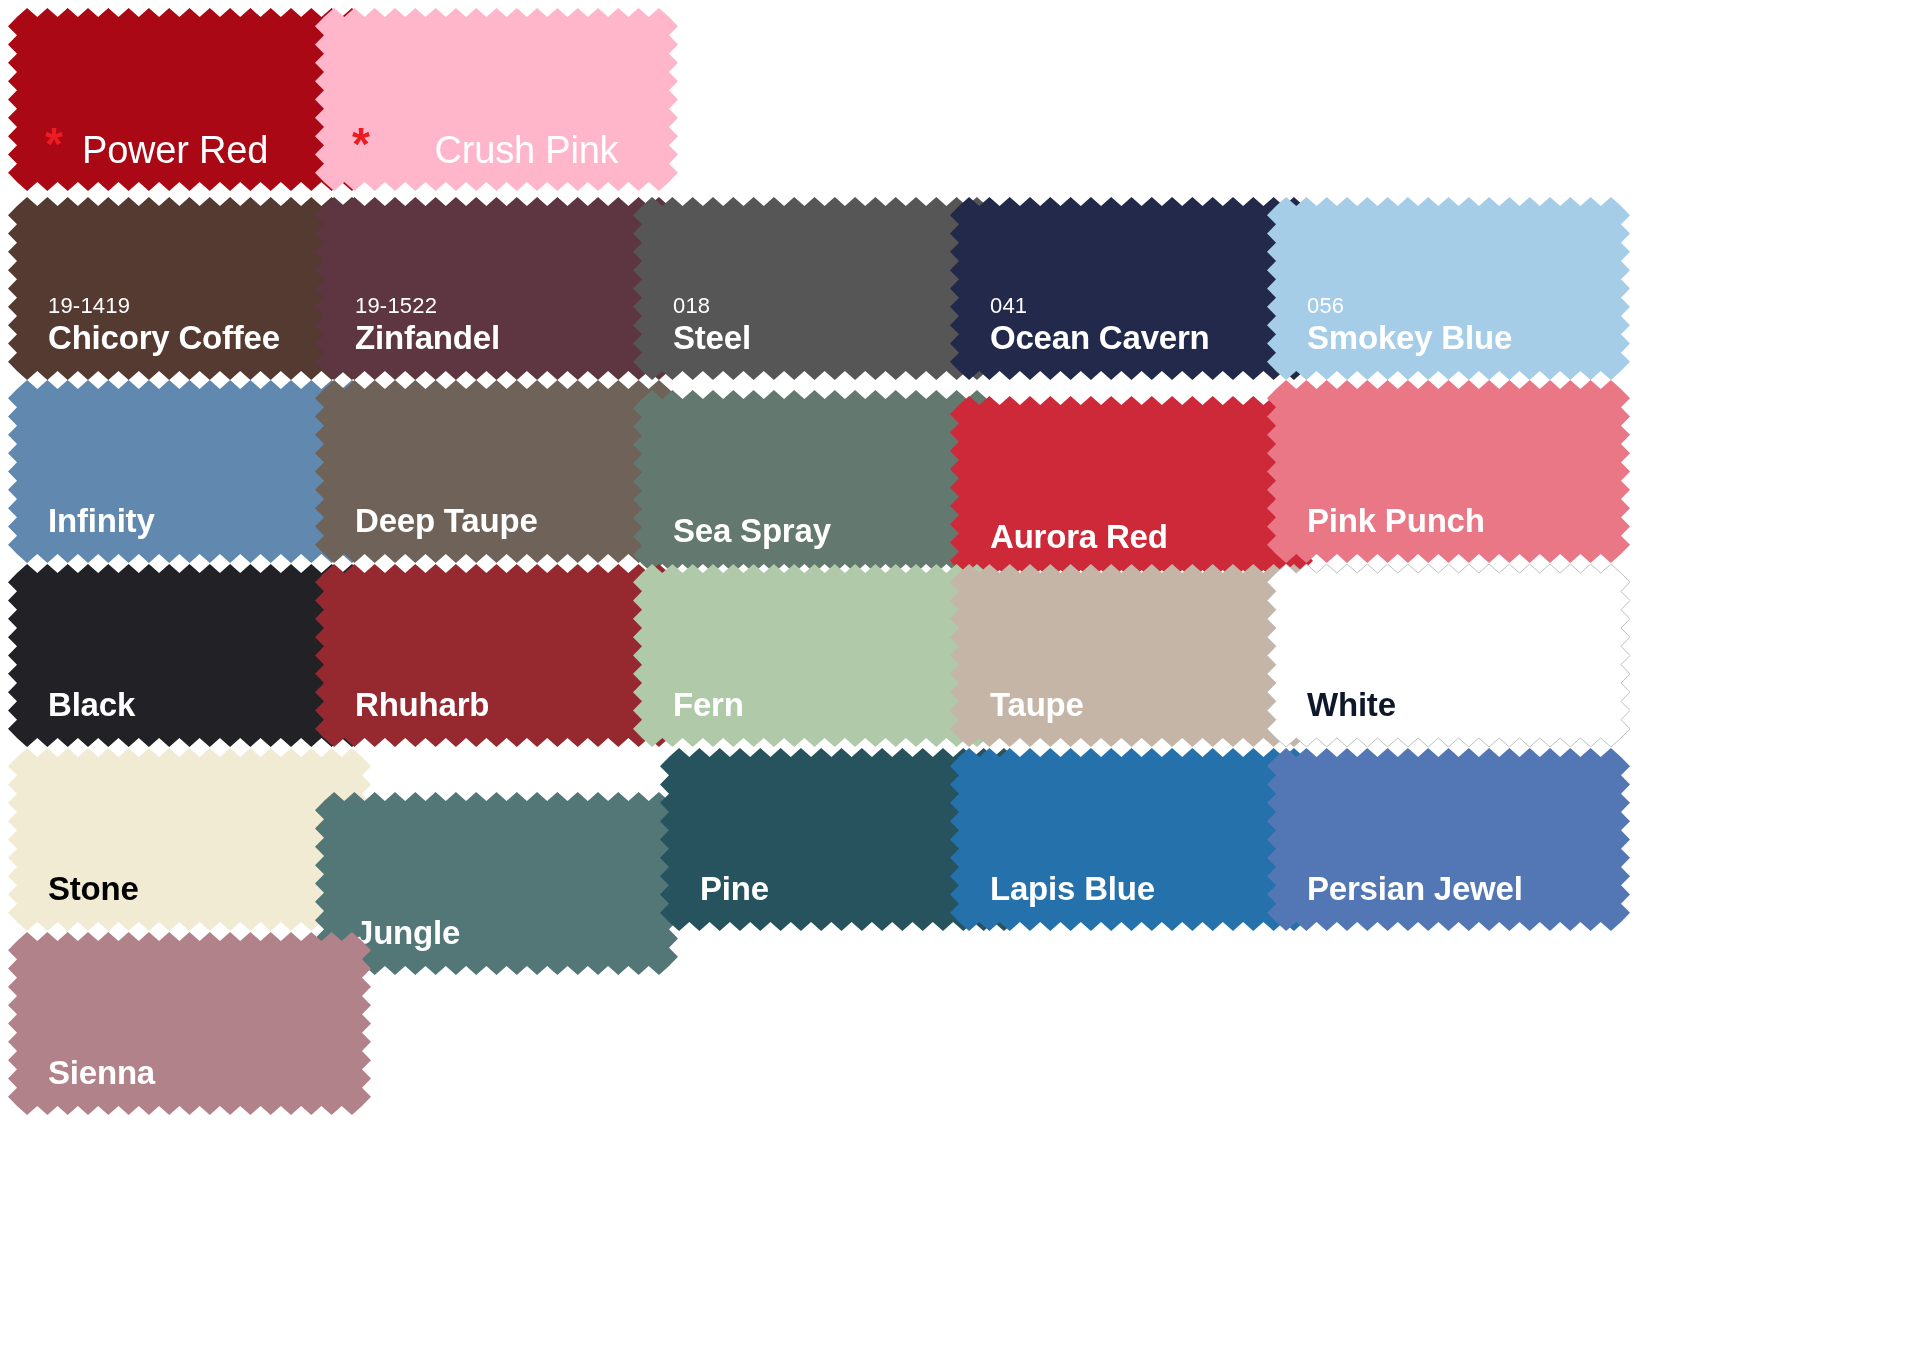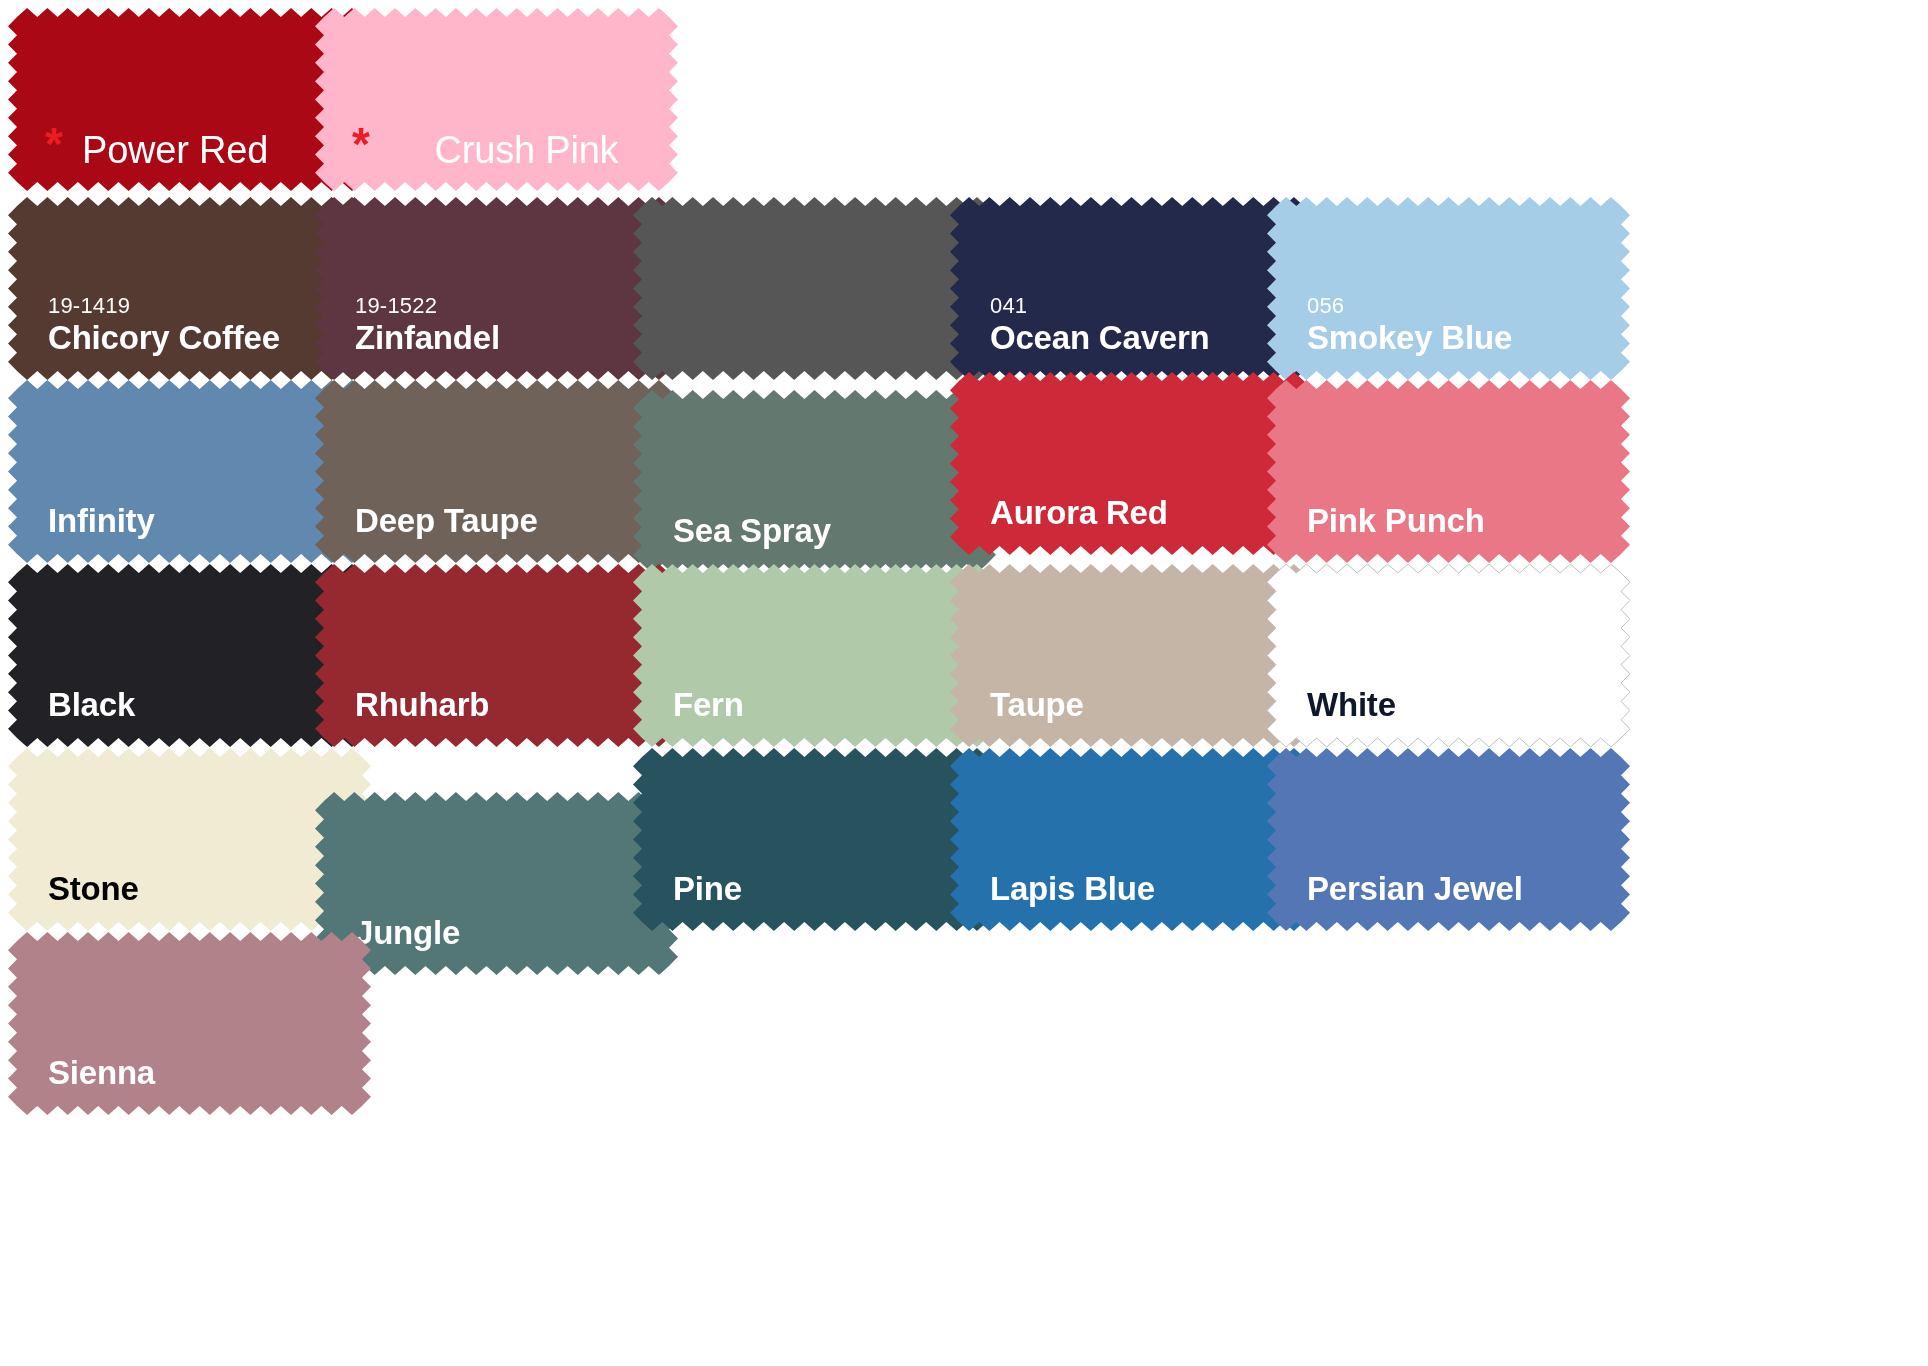--- a/index.html
+++ b/index.html
@@ -101,20 +101,24 @@
       </svg>
       <div class="labels">
         <span class="code" style="color: rgb(255, 255, 255);">19-1522</span>
         <span class="name" style="color: rgb(255, 255, 255);">Zinfandel</span>
       </div>
     </div>
     <div class="swatch" style="left: 633px; top: 197px;">
       <svg viewBox="0 0 363 183" preserveAspectRatio="none">
         <path d="M9.0,9.0L19.1,0.0L29.3,9.0L39.4,0.0L49.6,9.0L59.7,0.0L69.9,9.0L80.0,0.0L90.2,9.0L100.3,0.0L110.5,9.0L120.6,0.0L130.8,9.0L140.9,0.0L151.1,9.0L161.2,0.0L171.4,9.0L181.5,0.0L191.6,9.0L201.8,0.0L211.9,9.0L222.1,0.0L232.2,9.0L242.4,0.0L252.5,9.0L262.7,0.0L272.8,9.0L283.0,0.0L293.1,9.0L303.3,0.0L313.4,9.0L323.6,0.0L333.7,9.0L343.9,0.0L354.0,9.0L354.0,9.0L363.0,18.2L354.0,27.3L363.0,36.5L354.0,45.7L363.0,54.8L354.0,64.0L363.0,73.2L354.0,82.3L363.0,91.5L354.0,100.7L363.0,109.8L354.0,119.0L363.0,128.2L354.0,137.3L363.0,146.5L354.0,155.7L363.0,164.8L354.0,174.0L354.0,174.0L343.9,183.0L333.7,174.0L323.6,183.0L313.4,174.0L303.3,183.0L293.1,174.0L283.0,183.0L272.8,174.0L262.7,183.0L252.5,174.0L242.4,183.0L232.2,174.0L222.1,183.0L211.9,174.0L201.8,183.0L191.6,174.0L181.5,183.0L171.4,174.0L161.2,183.0L151.1,174.0L140.9,183.0L130.8,174.0L120.6,183.0L110.5,174.0L100.3,183.0L90.2,174.0L80.0,183.0L69.9,174.0L59.7,183.0L49.6,174.0L39.4,183.0L29.3,174.0L19.1,183.0L9.0,174.0L9.0,174.0L0.0,164.8L9.0,155.7L0.0,146.5L9.0,137.3L0.0,128.2L9.0,119.0L0.0,109.8L9.0,100.7L0.0,91.5L9.0,82.3L0.0,73.2L9.0,64.0L0.0,54.8L9.0,45.7L0.0,36.5L9.0,27.3L0.0,18.2L9.0,9.0Z" fill="#565656"></path>
       </svg>
+      <div class="labels">
+        <span class="code" style="color: rgb(255, 255, 255);">018</span>
+        <span class="name" style="color: rgb(255, 255, 255);">Steel</span>
+      </div>
     </div>
     <div class="swatch" style="left: 950px; top: 197px;">
       <svg viewBox="0 0 363 183" preserveAspectRatio="none">
         <path d="M9.0,9.0L19.1,0.0L29.3,9.0L39.4,0.0L49.6,9.0L59.7,0.0L69.9,9.0L80.0,0.0L90.2,9.0L100.3,0.0L110.5,9.0L120.6,0.0L130.8,9.0L140.9,0.0L151.1,9.0L161.2,0.0L171.4,9.0L181.5,0.0L191.6,9.0L201.8,0.0L211.9,9.0L222.1,0.0L232.2,9.0L242.4,0.0L252.5,9.0L262.7,0.0L272.8,9.0L283.0,0.0L293.1,9.0L303.3,0.0L313.4,9.0L323.6,0.0L333.7,9.0L343.9,0.0L354.0,9.0L354.0,9.0L363.0,18.2L354.0,27.3L363.0,36.5L354.0,45.7L363.0,54.8L354.0,64.0L363.0,73.2L354.0,82.3L363.0,91.5L354.0,100.7L363.0,109.8L354.0,119.0L363.0,128.2L354.0,137.3L363.0,146.5L354.0,155.7L363.0,164.8L354.0,174.0L354.0,174.0L343.9,183.0L333.7,174.0L323.6,183.0L313.4,174.0L303.3,183.0L293.1,174.0L283.0,183.0L272.8,174.0L262.7,183.0L252.5,174.0L242.4,183.0L232.2,174.0L222.1,183.0L211.9,174.0L201.8,183.0L191.6,174.0L181.5,183.0L171.4,174.0L161.2,183.0L151.1,174.0L140.9,183.0L130.8,174.0L120.6,183.0L110.5,174.0L100.3,183.0L90.2,174.0L80.0,183.0L69.9,174.0L59.7,183.0L49.6,174.0L39.4,183.0L29.3,174.0L19.1,183.0L9.0,174.0L9.0,174.0L0.0,164.8L9.0,155.7L0.0,146.5L9.0,137.3L0.0,128.2L9.0,119.0L0.0,109.8L9.0,100.7L0.0,91.5L9.0,82.3L0.0,73.2L9.0,64.0L0.0,54.8L9.0,45.7L0.0,36.5L9.0,27.3L0.0,18.2L9.0,9.0Z" fill="#22294A"></path>
       </svg>
       <div class="labels">
         <span class="code" style="color: rgb(255, 255, 255);">041</span>
         <span class="name" style="color: rgb(255, 255, 255);">Ocean Cavern</span>
       </div>
     </div>
@@ -144,21 +148,21 @@
       </div>
     </div>
     <div class="swatch" style="left: 633px; top: 390px;">
       <svg viewBox="0 0 363 183" preserveAspectRatio="none">
         <path d="M9.0,9.0L19.1,0.0L29.3,9.0L39.4,0.0L49.6,9.0L59.7,0.0L69.9,9.0L80.0,0.0L90.2,9.0L100.3,0.0L110.5,9.0L120.6,0.0L130.8,9.0L140.9,0.0L151.1,9.0L161.2,0.0L171.4,9.0L181.5,0.0L191.6,9.0L201.8,0.0L211.9,9.0L222.1,0.0L232.2,9.0L242.4,0.0L252.5,9.0L262.7,0.0L272.8,9.0L283.0,0.0L293.1,9.0L303.3,0.0L313.4,9.0L323.6,0.0L333.7,9.0L343.9,0.0L354.0,9.0L354.0,9.0L363.0,18.2L354.0,27.3L363.0,36.5L354.0,45.7L363.0,54.8L354.0,64.0L363.0,73.2L354.0,82.3L363.0,91.5L354.0,100.7L363.0,109.8L354.0,119.0L363.0,128.2L354.0,137.3L363.0,146.5L354.0,155.7L363.0,164.8L354.0,174.0L354.0,174.0L343.9,183.0L333.7,174.0L323.6,183.0L313.4,174.0L303.3,183.0L293.1,174.0L283.0,183.0L272.8,174.0L262.7,183.0L252.5,174.0L242.4,183.0L232.2,174.0L222.1,183.0L211.9,174.0L201.8,183.0L191.6,174.0L181.5,183.0L171.4,174.0L161.2,183.0L151.1,174.0L140.9,183.0L130.8,174.0L120.6,183.0L110.5,174.0L100.3,183.0L90.2,174.0L80.0,183.0L69.9,174.0L59.7,183.0L49.6,174.0L39.4,183.0L29.3,174.0L19.1,183.0L9.0,174.0L9.0,174.0L0.0,164.8L9.0,155.7L0.0,146.5L9.0,137.3L0.0,128.2L9.0,119.0L0.0,109.8L9.0,100.7L0.0,91.5L9.0,82.3L0.0,73.2L9.0,64.0L0.0,54.8L9.0,45.7L0.0,36.5L9.0,27.3L0.0,18.2L9.0,9.0Z" fill="#63786E"></path>
       </svg>
       <div class="labels">
         <span class="name" style="color: rgb(255, 255, 255);">Sea Spray</span>
       </div>
     </div>
-    <div class="swatch" style="left: 950px; top: 372px;">
+    <div class="swatch" style="left: 950px; top: 396px;">
       <svg viewBox="0 0 363 183" preserveAspectRatio="none">
         <path d="M9.0,9.0L19.1,0.0L29.3,9.0L39.4,0.0L49.6,9.0L59.7,0.0L69.9,9.0L80.0,0.0L90.2,9.0L100.3,0.0L110.5,9.0L120.6,0.0L130.8,9.0L140.9,0.0L151.1,9.0L161.2,0.0L171.4,9.0L181.5,0.0L191.6,9.0L201.8,0.0L211.9,9.0L222.1,0.0L232.2,9.0L242.4,0.0L252.5,9.0L262.7,0.0L272.8,9.0L283.0,0.0L293.1,9.0L303.3,0.0L313.4,9.0L323.6,0.0L333.7,9.0L343.9,0.0L354.0,9.0L354.0,9.0L363.0,18.2L354.0,27.3L363.0,36.5L354.0,45.7L363.0,54.8L354.0,64.0L363.0,73.2L354.0,82.3L363.0,91.5L354.0,100.7L363.0,109.8L354.0,119.0L363.0,128.2L354.0,137.3L363.0,146.5L354.0,155.7L363.0,164.8L354.0,174.0L354.0,174.0L343.9,183.0L333.7,174.0L323.6,183.0L313.4,174.0L303.3,183.0L293.1,174.0L283.0,183.0L272.8,174.0L262.7,183.0L252.5,174.0L242.4,183.0L232.2,174.0L222.1,183.0L211.9,174.0L201.8,183.0L191.6,174.0L181.5,183.0L171.4,174.0L161.2,183.0L151.1,174.0L140.9,183.0L130.8,174.0L120.6,183.0L110.5,174.0L100.3,183.0L90.2,174.0L80.0,183.0L69.9,174.0L59.7,183.0L49.6,174.0L39.4,183.0L29.3,174.0L19.1,183.0L9.0,174.0L9.0,174.0L0.0,164.8L9.0,155.7L0.0,146.5L9.0,137.3L0.0,128.2L9.0,119.0L0.0,109.8L9.0,100.7L0.0,91.5L9.0,82.3L0.0,73.2L9.0,64.0L0.0,54.8L9.0,45.7L0.0,36.5L9.0,27.3L0.0,18.2L9.0,9.0Z" fill="#CE2939"></path>
       </svg>
       <div class="labels">
         <span class="name" style="color: rgb(255, 255, 255);">Aurora Red</span>
       </div>
     </div>
     <div class="swatch" style="left: 1267px; top: 380px;">
       <svg viewBox="0 0 363 183" preserveAspectRatio="none">
         <path d="M9.0,9.0L19.1,0.0L29.3,9.0L39.4,0.0L49.6,9.0L59.7,0.0L69.9,9.0L80.0,0.0L90.2,9.0L100.3,0.0L110.5,9.0L120.6,0.0L130.8,9.0L140.9,0.0L151.1,9.0L161.2,0.0L171.4,9.0L181.5,0.0L191.6,9.0L201.8,0.0L211.9,9.0L222.1,0.0L232.2,9.0L242.4,0.0L252.5,9.0L262.7,0.0L272.8,9.0L283.0,0.0L293.1,9.0L303.3,0.0L313.4,9.0L323.6,0.0L333.7,9.0L343.9,0.0L354.0,9.0L354.0,9.0L363.0,18.2L354.0,27.3L363.0,36.5L354.0,45.7L363.0,54.8L354.0,64.0L363.0,73.2L354.0,82.3L363.0,91.5L354.0,100.7L363.0,109.8L354.0,119.0L363.0,128.2L354.0,137.3L363.0,146.5L354.0,155.7L363.0,164.8L354.0,174.0L354.0,174.0L343.9,183.0L333.7,174.0L323.6,183.0L313.4,174.0L303.3,183.0L293.1,174.0L283.0,183.0L272.8,174.0L262.7,183.0L252.5,174.0L242.4,183.0L232.2,174.0L222.1,183.0L211.9,174.0L201.8,183.0L191.6,174.0L181.5,183.0L171.4,174.0L161.2,183.0L151.1,174.0L140.9,183.0L130.8,174.0L120.6,183.0L110.5,174.0L100.3,183.0L90.2,174.0L80.0,183.0L69.9,174.0L59.7,183.0L49.6,174.0L39.4,183.0L29.3,174.0L19.1,183.0L9.0,174.0L9.0,174.0L0.0,164.8L9.0,155.7L0.0,146.5L9.0,137.3L0.0,128.2L9.0,119.0L0.0,109.8L9.0,100.7L0.0,91.5L9.0,82.3L0.0,73.2L9.0,64.0L0.0,54.8L9.0,45.7L0.0,36.5L9.0,27.3L0.0,18.2L9.0,9.0Z" fill="#E97786"></path>
@@ -216,21 +220,21 @@
       </div>
     </div>
     <div class="swatch" style="left: 315px; top: 792px;">
       <svg viewBox="0 0 363 183" preserveAspectRatio="none">
         <path d="M9.0,9.0L19.1,0.0L29.3,9.0L39.4,0.0L49.6,9.0L59.7,0.0L69.9,9.0L80.0,0.0L90.2,9.0L100.3,0.0L110.5,9.0L120.6,0.0L130.8,9.0L140.9,0.0L151.1,9.0L161.2,0.0L171.4,9.0L181.5,0.0L191.6,9.0L201.8,0.0L211.9,9.0L222.1,0.0L232.2,9.0L242.4,0.0L252.5,9.0L262.7,0.0L272.8,9.0L283.0,0.0L293.1,9.0L303.3,0.0L313.4,9.0L323.6,0.0L333.7,9.0L343.9,0.0L354.0,9.0L354.0,9.0L363.0,18.2L354.0,27.3L363.0,36.5L354.0,45.7L363.0,54.8L354.0,64.0L363.0,73.2L354.0,82.3L363.0,91.5L354.0,100.7L363.0,109.8L354.0,119.0L363.0,128.2L354.0,137.3L363.0,146.5L354.0,155.7L363.0,164.8L354.0,174.0L354.0,174.0L343.9,183.0L333.7,174.0L323.6,183.0L313.4,174.0L303.3,183.0L293.1,174.0L283.0,183.0L272.8,174.0L262.7,183.0L252.5,174.0L242.4,183.0L232.2,174.0L222.1,183.0L211.9,174.0L201.8,183.0L191.6,174.0L181.5,183.0L171.4,174.0L161.2,183.0L151.1,174.0L140.9,183.0L130.8,174.0L120.6,183.0L110.5,174.0L100.3,183.0L90.2,174.0L80.0,183.0L69.9,174.0L59.7,183.0L49.6,174.0L39.4,183.0L29.3,174.0L19.1,183.0L9.0,174.0L9.0,174.0L0.0,164.8L9.0,155.7L0.0,146.5L9.0,137.3L0.0,128.2L9.0,119.0L0.0,109.8L9.0,100.7L0.0,91.5L9.0,82.3L0.0,73.2L9.0,64.0L0.0,54.8L9.0,45.7L0.0,36.5L9.0,27.3L0.0,18.2L9.0,9.0Z" fill="#527776"></path>
       </svg>
       <div class="labels">
         <span class="name" style="color: rgb(255, 255, 255);">Jungle</span>
       </div>
     </div>
-    <div class="swatch" style="left: 633px; top: 748px; text-decoration: underline;">
+    <div class="swatch" style="left: 660px; top: 748px; text-decoration: underline;">
       <svg viewBox="0 0 363 183" preserveAspectRatio="none">
         <path d="M9.0,9.0L19.1,0.0L29.3,9.0L39.4,0.0L49.6,9.0L59.7,0.0L69.9,9.0L80.0,0.0L90.2,9.0L100.3,0.0L110.5,9.0L120.6,0.0L130.8,9.0L140.9,0.0L151.1,9.0L161.2,0.0L171.4,9.0L181.5,0.0L191.6,9.0L201.8,0.0L211.9,9.0L222.1,0.0L232.2,9.0L242.4,0.0L252.5,9.0L262.7,0.0L272.8,9.0L283.0,0.0L293.1,9.0L303.3,0.0L313.4,9.0L323.6,0.0L333.7,9.0L343.9,0.0L354.0,9.0L354.0,9.0L363.0,18.2L354.0,27.3L363.0,36.5L354.0,45.7L363.0,54.8L354.0,64.0L363.0,73.2L354.0,82.3L363.0,91.5L354.0,100.7L363.0,109.8L354.0,119.0L363.0,128.2L354.0,137.3L363.0,146.5L354.0,155.7L363.0,164.8L354.0,174.0L354.0,174.0L343.9,183.0L333.7,174.0L323.6,183.0L313.4,174.0L303.3,183.0L293.1,174.0L283.0,183.0L272.8,174.0L262.7,183.0L252.5,174.0L242.4,183.0L232.2,174.0L222.1,183.0L211.9,174.0L201.8,183.0L191.6,174.0L181.5,183.0L171.4,174.0L161.2,183.0L151.1,174.0L140.9,183.0L130.8,174.0L120.6,183.0L110.5,174.0L100.3,183.0L90.2,174.0L80.0,183.0L69.9,174.0L59.7,183.0L49.6,174.0L39.4,183.0L29.3,174.0L19.1,183.0L9.0,174.0L9.0,174.0L0.0,164.8L9.0,155.7L0.0,146.5L9.0,137.3L0.0,128.2L9.0,119.0L0.0,109.8L9.0,100.7L0.0,91.5L9.0,82.3L0.0,73.2L9.0,64.0L0.0,54.8L9.0,45.7L0.0,36.5L9.0,27.3L0.0,18.2L9.0,9.0Z" fill="#27535F"></path>
       </svg>
       <div class="labels">
         <span class="name" style="color: rgb(255, 255, 255);">Pine</span>
       </div>
     </div>
     <div class="swatch" style="left: 950px; top: 748px;">
       <svg viewBox="0 0 363 183" preserveAspectRatio="none">
         <path d="M9.0,9.0L19.1,0.0L29.3,9.0L39.4,0.0L49.6,9.0L59.7,0.0L69.9,9.0L80.0,0.0L90.2,9.0L100.3,0.0L110.5,9.0L120.6,0.0L130.8,9.0L140.9,0.0L151.1,9.0L161.2,0.0L171.4,9.0L181.5,0.0L191.6,9.0L201.8,0.0L211.9,9.0L222.1,0.0L232.2,9.0L242.4,0.0L252.5,9.0L262.7,0.0L272.8,9.0L283.0,0.0L293.1,9.0L303.3,0.0L313.4,9.0L323.6,0.0L333.7,9.0L343.9,0.0L354.0,9.0L354.0,9.0L363.0,18.2L354.0,27.3L363.0,36.5L354.0,45.7L363.0,54.8L354.0,64.0L363.0,73.2L354.0,82.3L363.0,91.5L354.0,100.7L363.0,109.8L354.0,119.0L363.0,128.2L354.0,137.3L363.0,146.5L354.0,155.7L363.0,164.8L354.0,174.0L354.0,174.0L343.9,183.0L333.7,174.0L323.6,183.0L313.4,174.0L303.3,183.0L293.1,174.0L283.0,183.0L272.8,174.0L262.7,183.0L252.5,174.0L242.4,183.0L232.2,174.0L222.1,183.0L211.9,174.0L201.8,183.0L191.6,174.0L181.5,183.0L171.4,174.0L161.2,183.0L151.1,174.0L140.9,183.0L130.8,174.0L120.6,183.0L110.5,174.0L100.3,183.0L90.2,174.0L80.0,183.0L69.9,174.0L59.7,183.0L49.6,174.0L39.4,183.0L29.3,174.0L19.1,183.0L9.0,174.0L9.0,174.0L0.0,164.8L9.0,155.7L0.0,146.5L9.0,137.3L0.0,128.2L9.0,119.0L0.0,109.8L9.0,100.7L0.0,91.5L9.0,82.3L0.0,73.2L9.0,64.0L0.0,54.8L9.0,45.7L0.0,36.5L9.0,27.3L0.0,18.2L9.0,9.0Z" fill="#2471AB"></path>

